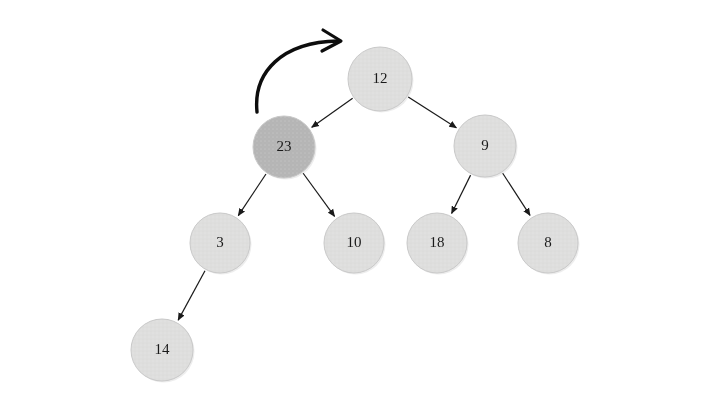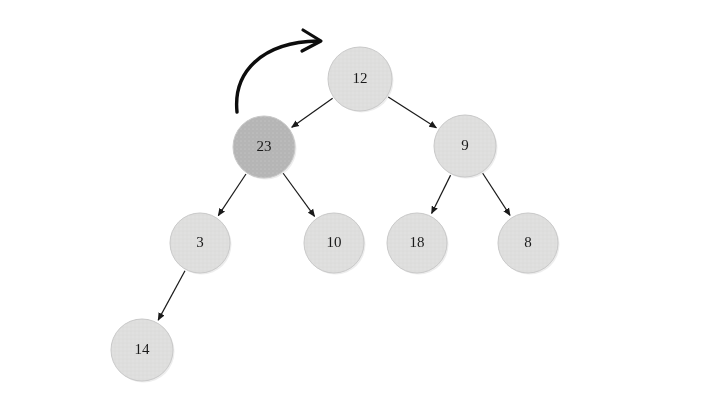--- a/index.html
+++ b/index.html
@@ -9,20 +9,21 @@
   }
   body {
     font-family: "Liberation Serif", serif;
   }
   #canvas {
     position: relative;
     width: 637px;
     height: 411px;
     background: #ffffff;
     overflow: hidden;
+    margin-left: 20px;
   }
   #tree-svg {
     position: absolute;
     left: 0;
     top: 0;
     width: 701px;
     height: 411px;
     display: block;
   }
   .node-circle {

